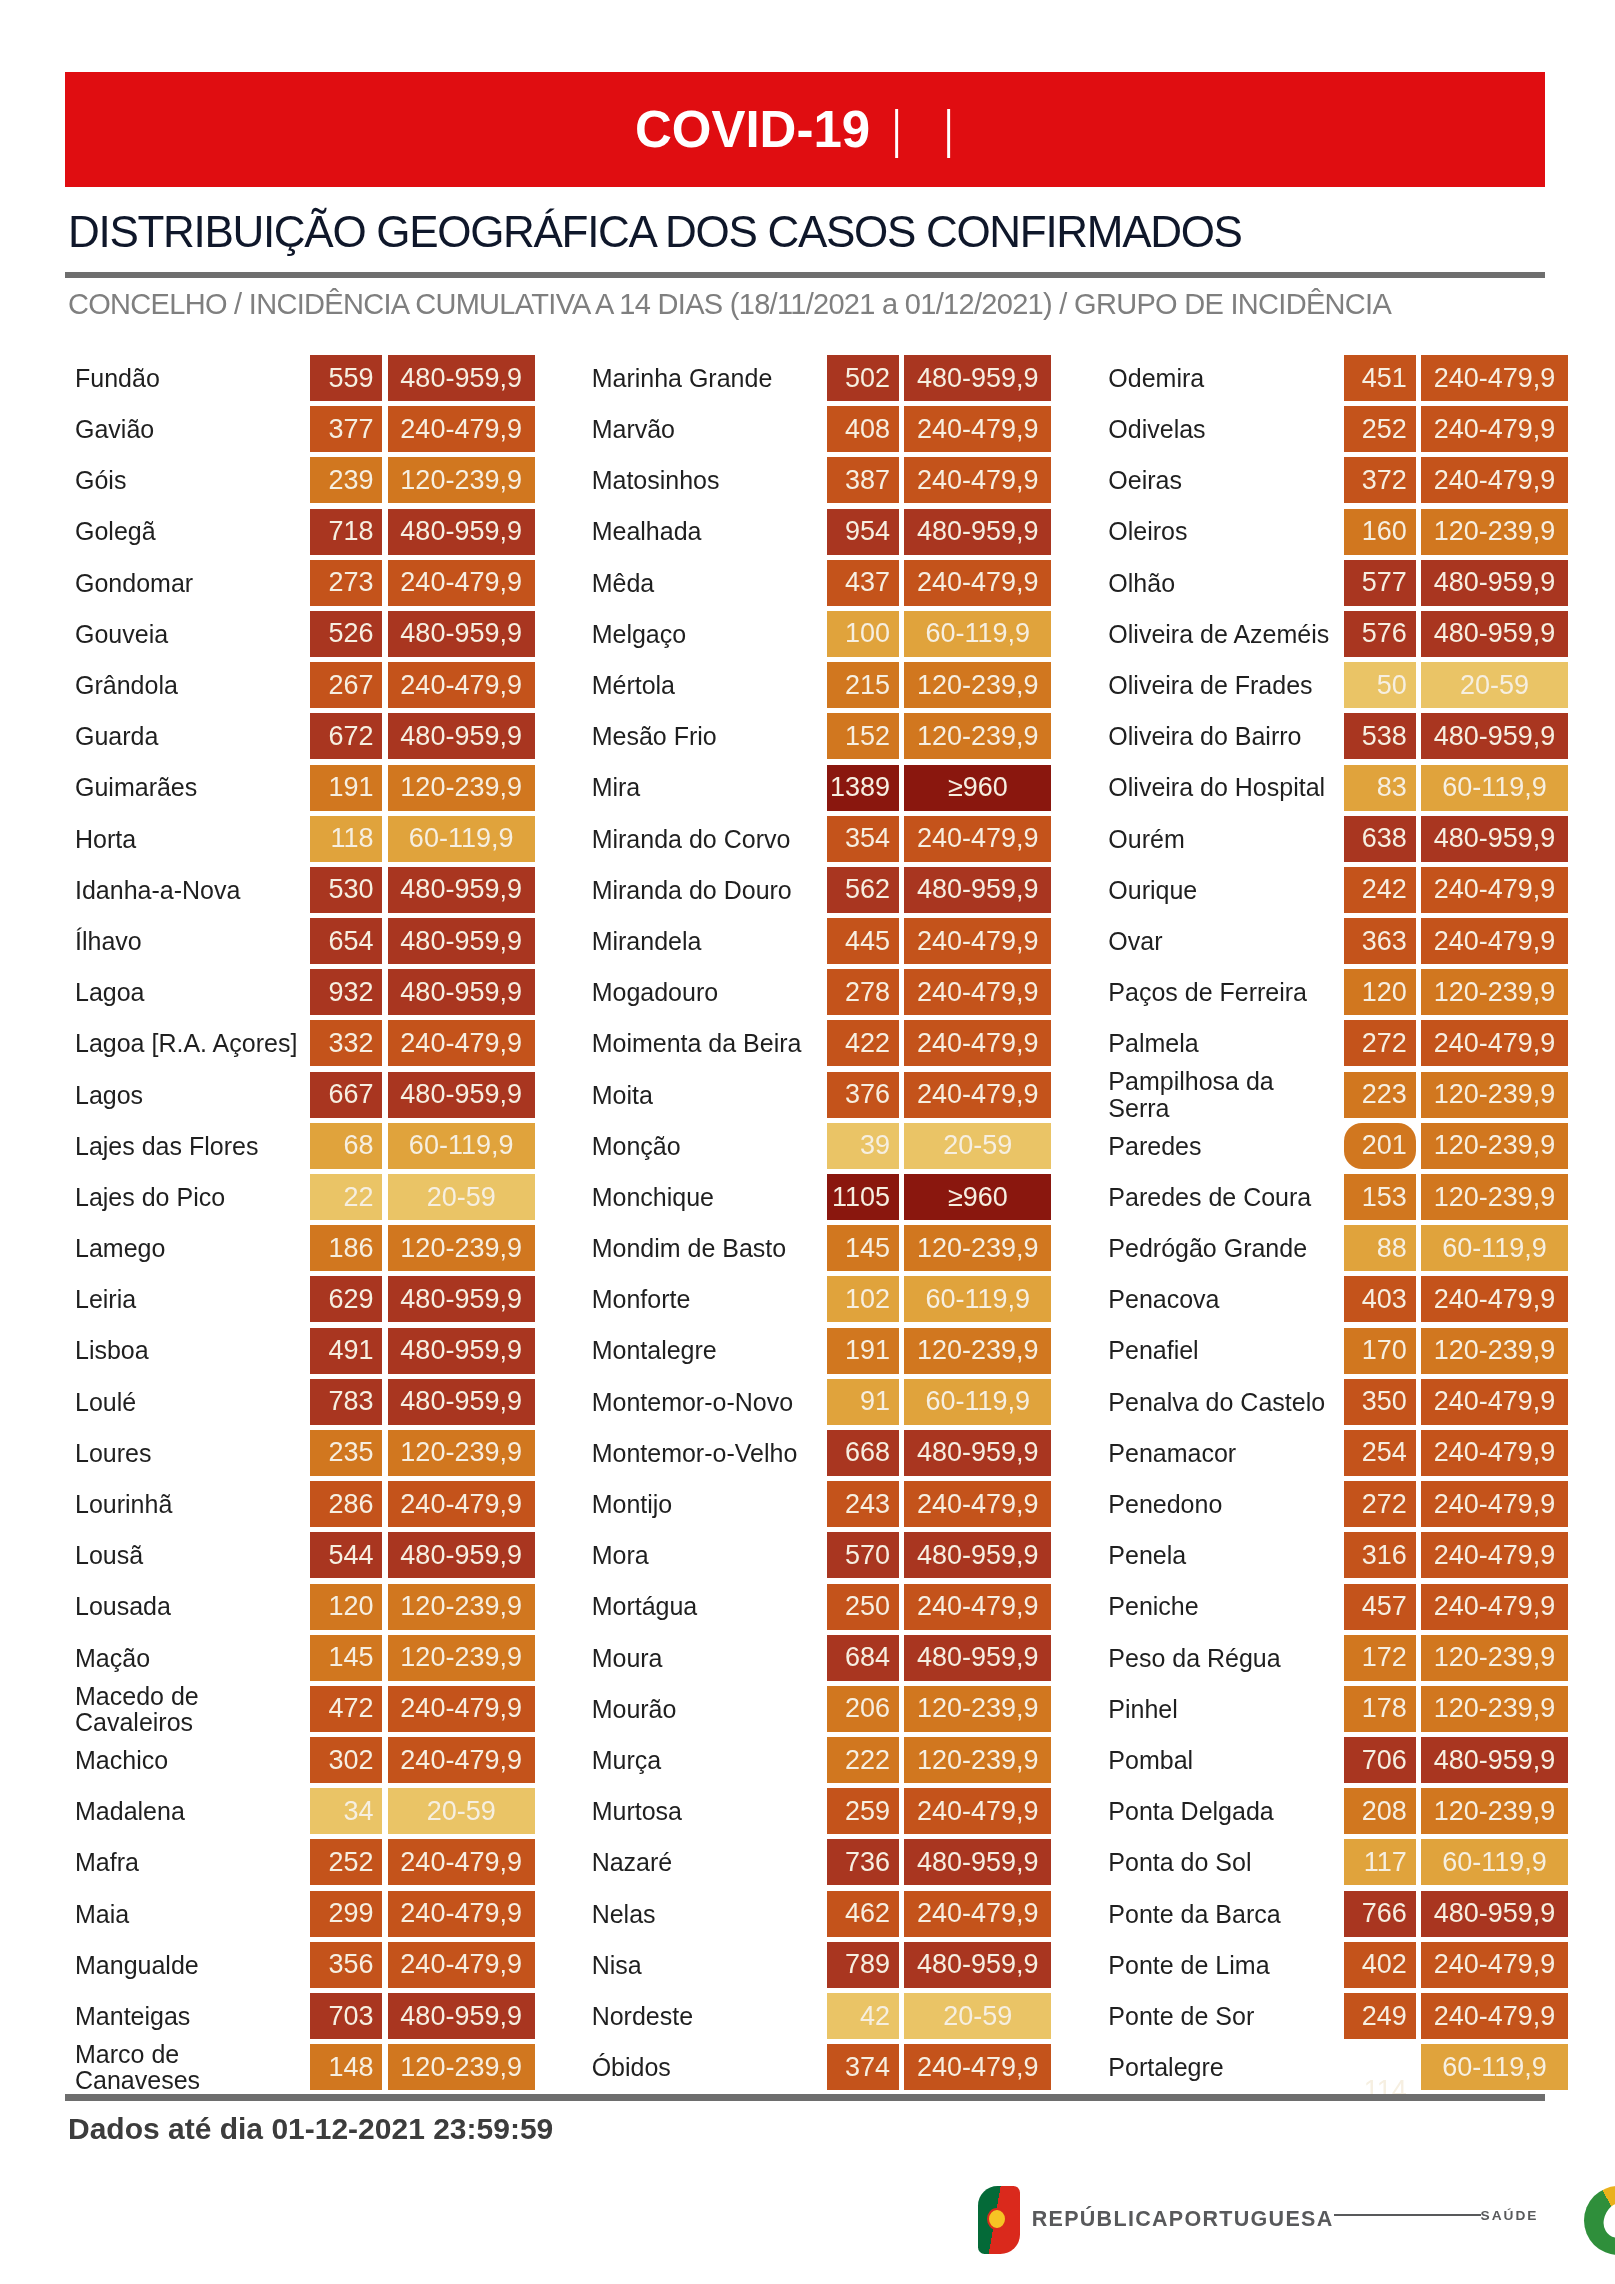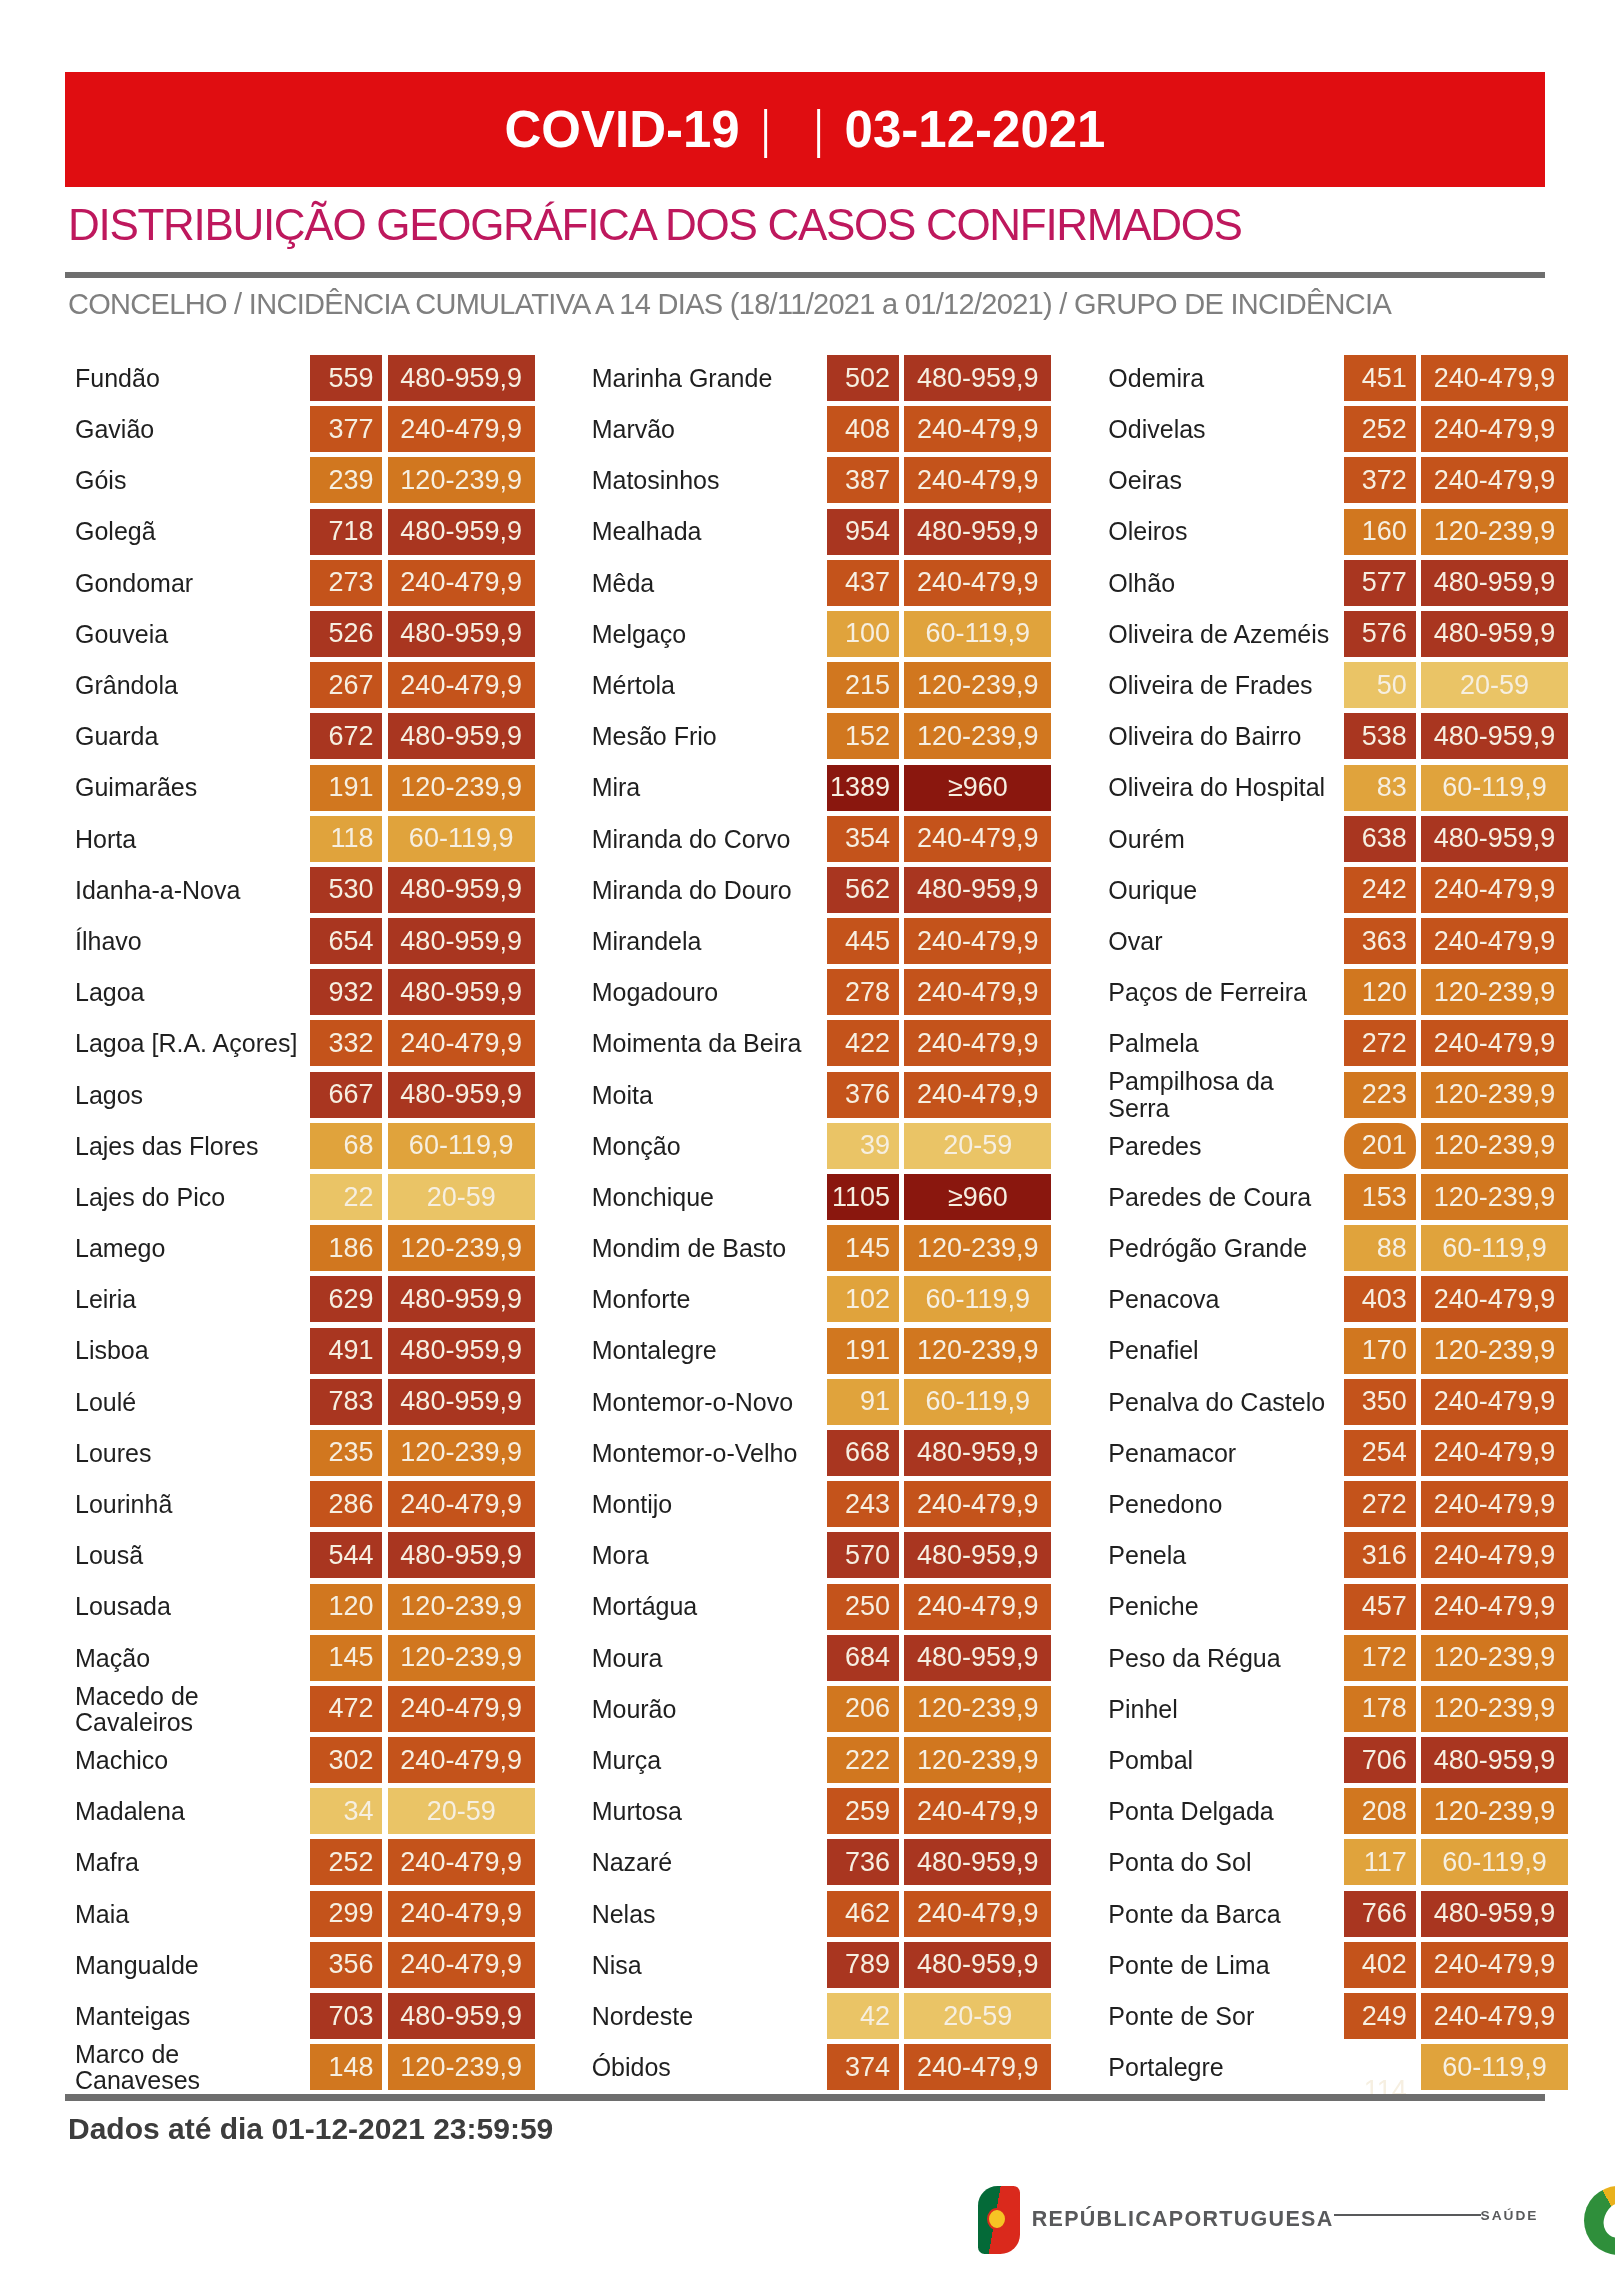--- a/index.html
+++ b/index.html
@@ -3,21 +3,21 @@
 <meta charset="utf-8">
 <style>
   html,body{margin:0;padding:0;background:#ffffff;}
   body{width:1616px;height:2284px;position:relative;font-family:"Liberation Sans", sans-serif;overflow:hidden;}
 
   .banner{position:absolute;left:65px;top:72px;width:1480px;height:115px;background:#E00D11;
           display:flex;align-items:center;justify-content:center;color:#ffffff;font-size:51px;white-space:nowrap;}
   .banner .bold{font-weight:bold;}
   .banner .pipe{margin:0 19.6px;font-weight:300;transform:scaleX(.7);}
 
-  .section-title{position:absolute;left:68px;top:200px;width:1480px;font-size:44px;color:#be185d;
+  .section-title{position:absolute;left:68px;top:207px;width:1480px;font-size:44px;color:#0f172a;
                  letter-spacing:-1.3px;white-space:nowrap;}
   .rule-top{position:absolute;left:65px;top:272px;width:1480px;height:5.9px;background:#6E6E6E;}
   .section-subtitle{position:absolute;left:68px;top:288px;width:1499px;font-size:29px;color:#7F7F7F;
                     letter-spacing:-0.7px;white-space:nowrap;}
 
   .table{position:absolute;left:75px;top:355px;width:1493px;
          display:grid;grid-template-columns:1fr 1fr 1fr;column-gap:57px;}
   .col{display:flex;flex-direction:column;row-gap:5.2px;}
   .row{height:46px;display:flex;align-items:stretch;}
   .mname{flex:1;display:flex;align-items:center;font-size:25px;color:#1F1F1F;line-height:1.05;padding-right:7.8px;}
@@ -57,21 +57,20 @@
 </style>
 </head>
 <body>
 
 <div>
 
   <header class="banner">
     <span class="bold">COVID-19</span>
     <span class="pipe">|</span>
     <span class="pipe">|</span>
-    <span class="bold">03-12-2021</span>
   </header>
 
   <h1 class="section-title" style="margin:0;font-weight:normal;">DISTRIBUIÇÃO GEOGRÁFICA DOS CASOS CONFIRMADOS</h1>
   <div class="rule-top"></div>
   <div class="section-subtitle">CONCELHO / INCIDÊNCIA CUMULATIVA A 14 DIAS (18/11/2021 a 01/12/2021) / GRUPO DE INCIDÊNCIA</div>
 
   <main class="table">
       <div class="col">
         <div class="row">
           <div class="mname">Fundão</div>

